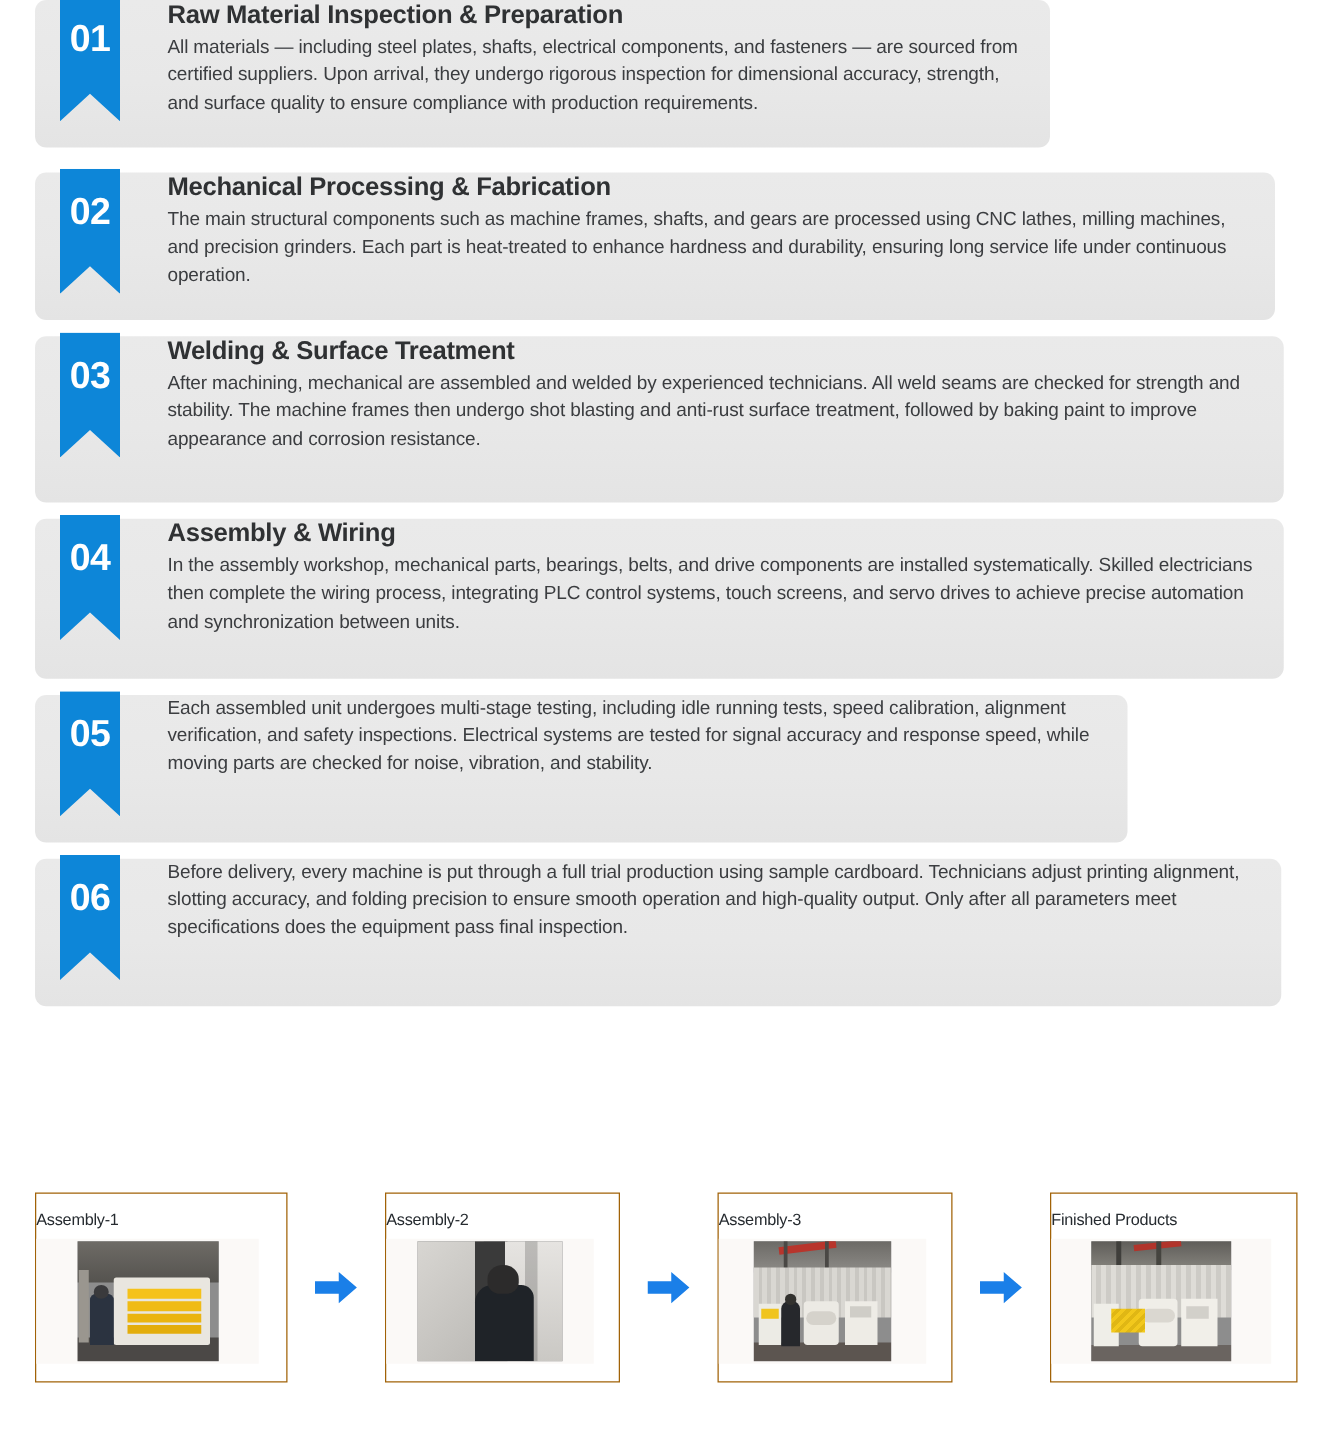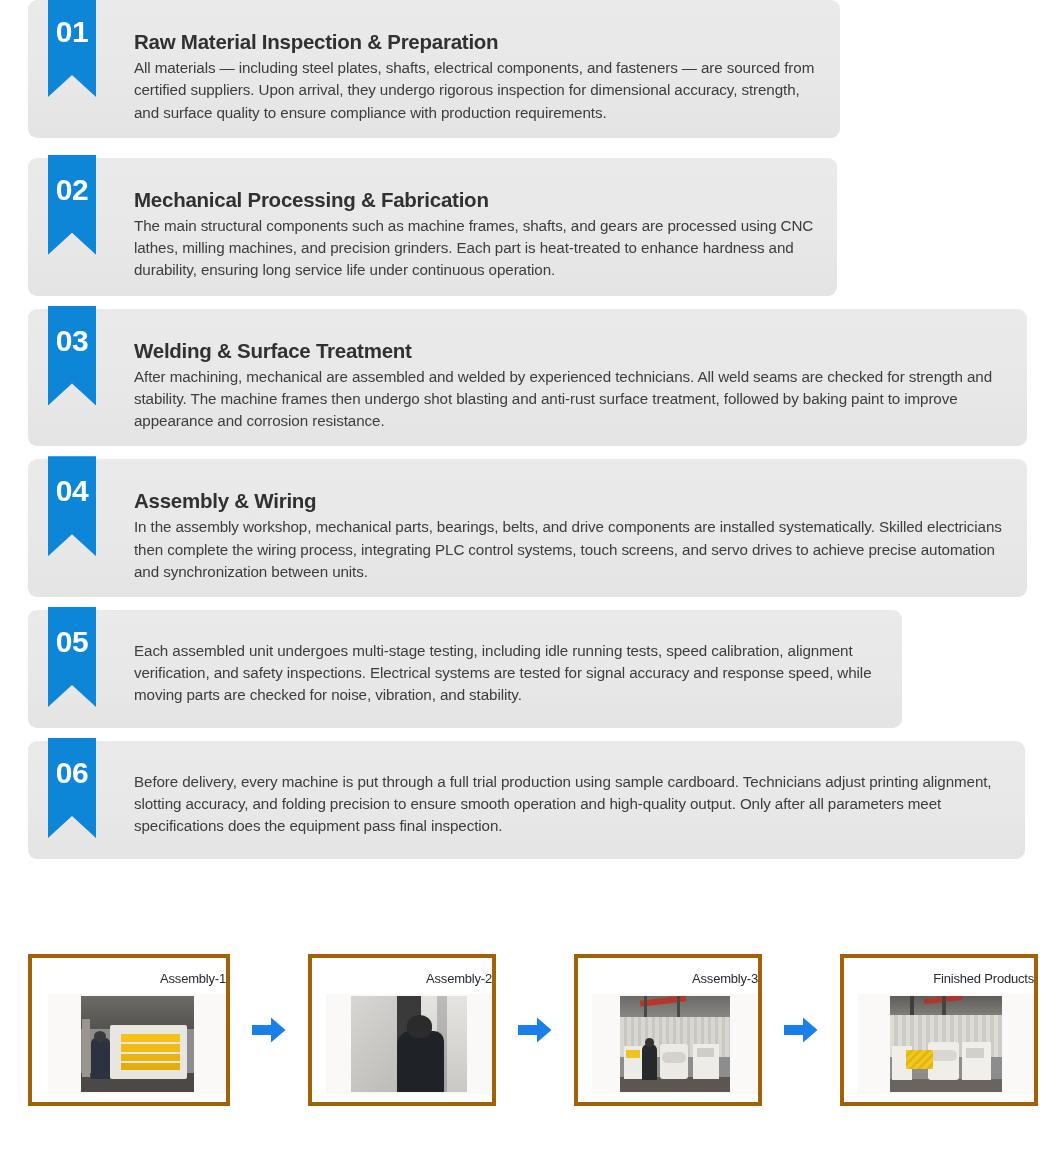--- a/index.html
+++ b/index.html
@@ -41,65 +41,65 @@
     color: #ffffff;
     font-size: 30px;
     font-weight: bold;
     letter-spacing: -0.5px;
     text-align: center;
     line-height: 1;
     padding-top: 20px;
     font-family: "Liberation Sans", sans-serif;
   }
   .step-body {
-    padding: 30px 18px 14px 106px;
+    padding: 0 18px 14px 106px;
   }
   .step-title {
     font-size: 20.5px;
     font-weight: bold;
     color: #2f3133;
     letter-spacing: -0.25px;
     line-height: 1.18;
     margin-bottom: 3px;
   }
   .step-desc {
     font-size: 15.2px;
     color: #3b3d40;
     line-height: 1.46;
     letter-spacing: -0.1px;
   }
 
   
   .step.w1 { width: 812px; }
-  .step.w2 { width: 809px; margin-top: 20px; }
+  .step.w2 { width: 992px; margin-top: 20px; }
   .step.w3 { width: 999px; }
   .step.w4 { width: 999px; }
   .step.w5 { width: 874px; }
   .step.w6 { width: 997px; }
 
   .step.h3 { min-height: 133px; }
   .step.h4 { min-height: 128px; }
 
   
   .gallery {
     position: absolute;
     left: 28px;
     top: 952px;
     width: 1010px;
     height: 156px;
     display: flex;
     align-items: center;
   }
   .thumb-card {
-    border: 4px solid #a16207;
+    border: 1px solid #a16207;
     background: #ffffff;
     height: 152px;
     display: flex;
     flex-direction: column;
-    align-items: flex-end;
+    align-items: flex-start;
     padding-top: 13px;
   }
   .thumb-card.t1 { width: 202px; }
   .thumb-card.t2 { width: 188px; }
   .thumb-card.t3 { width: 188px; }
   .thumb-card.t4 { width: 198px; }
 
   .thumb-label {
     font-size: 13px;
     color: #262b30;

